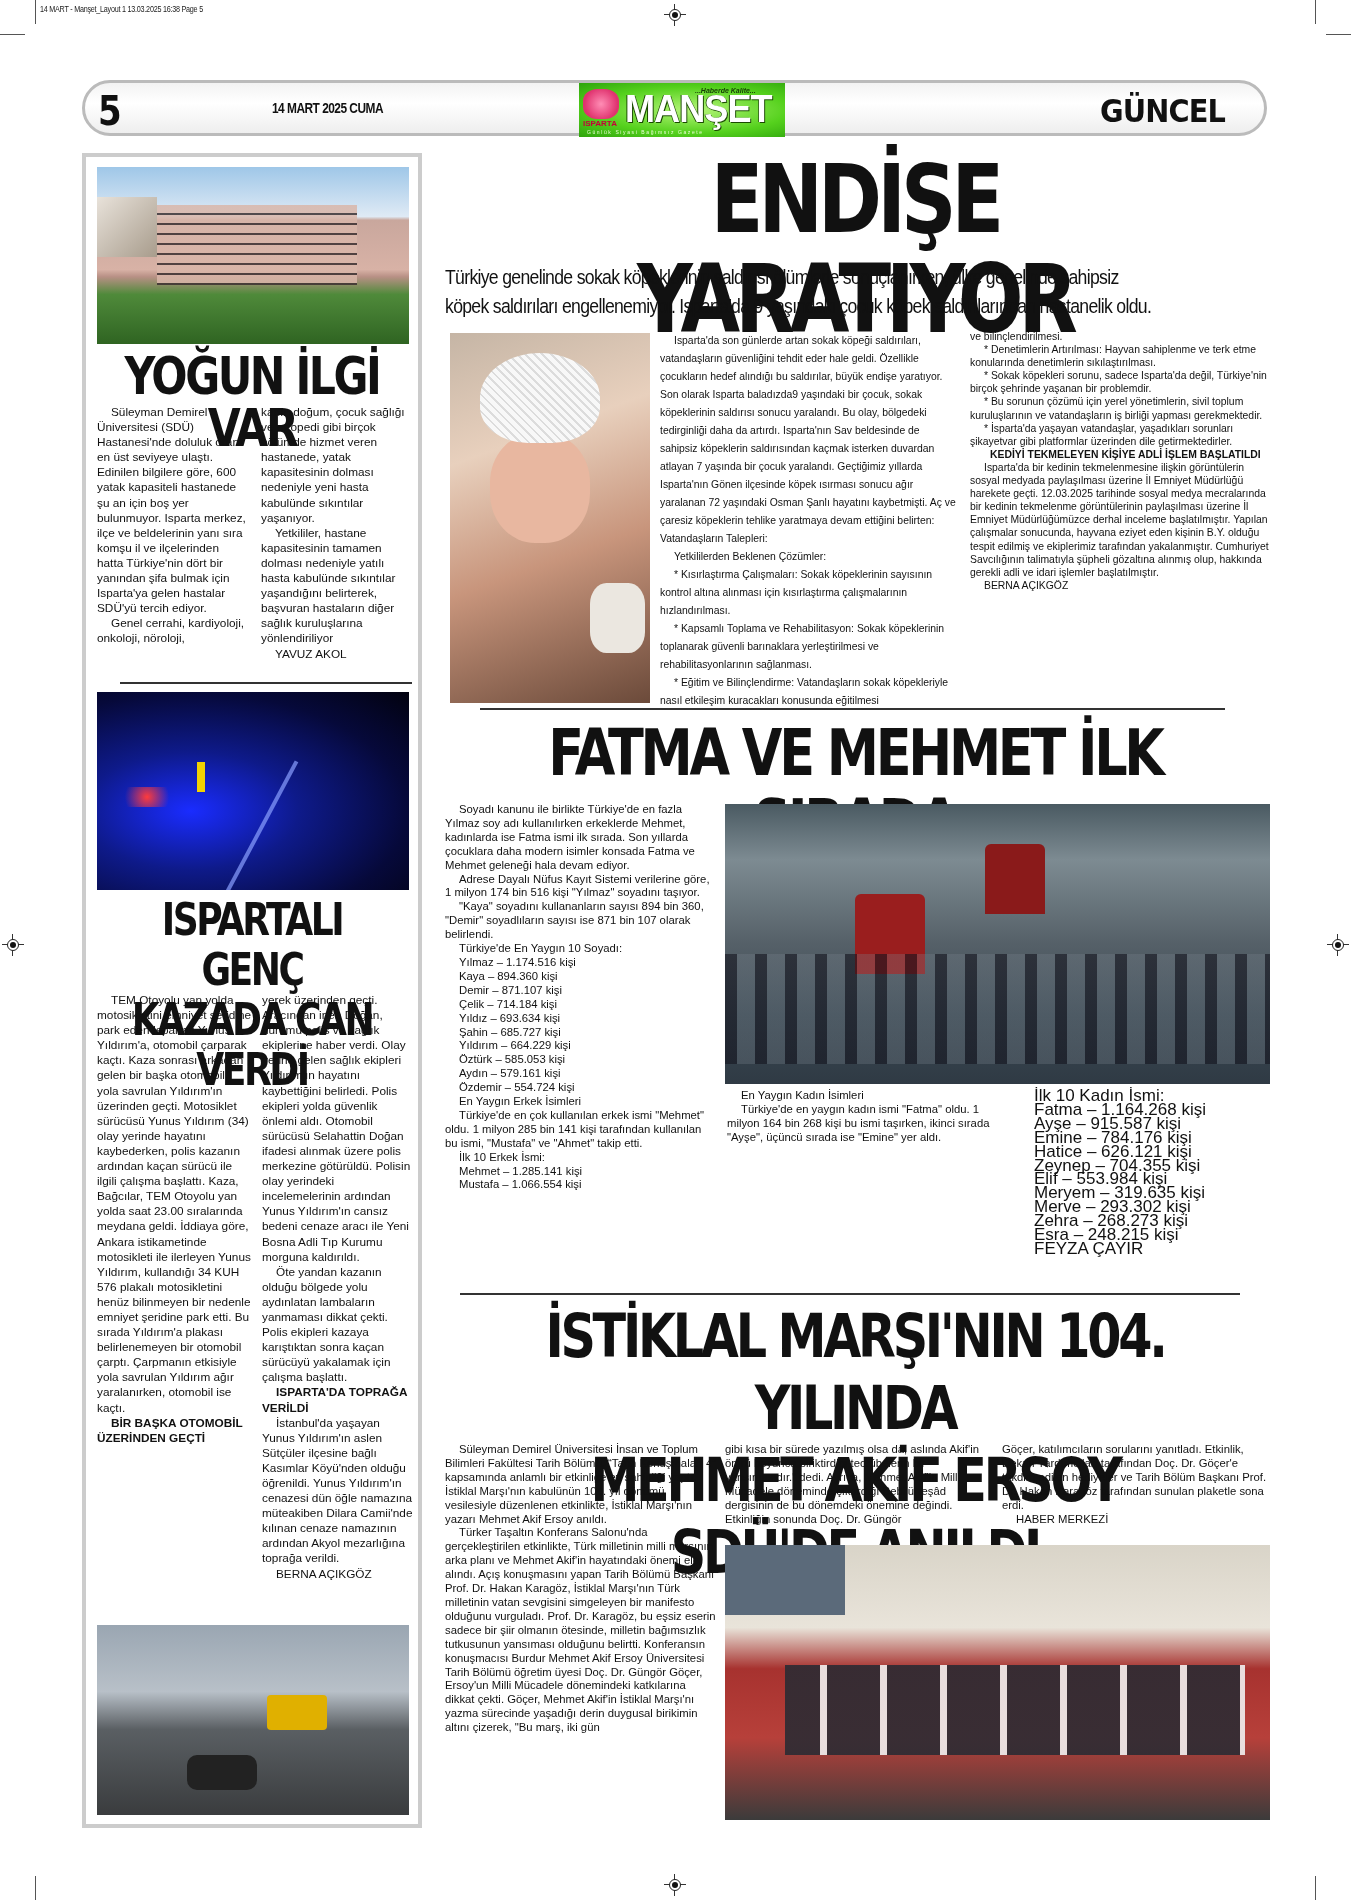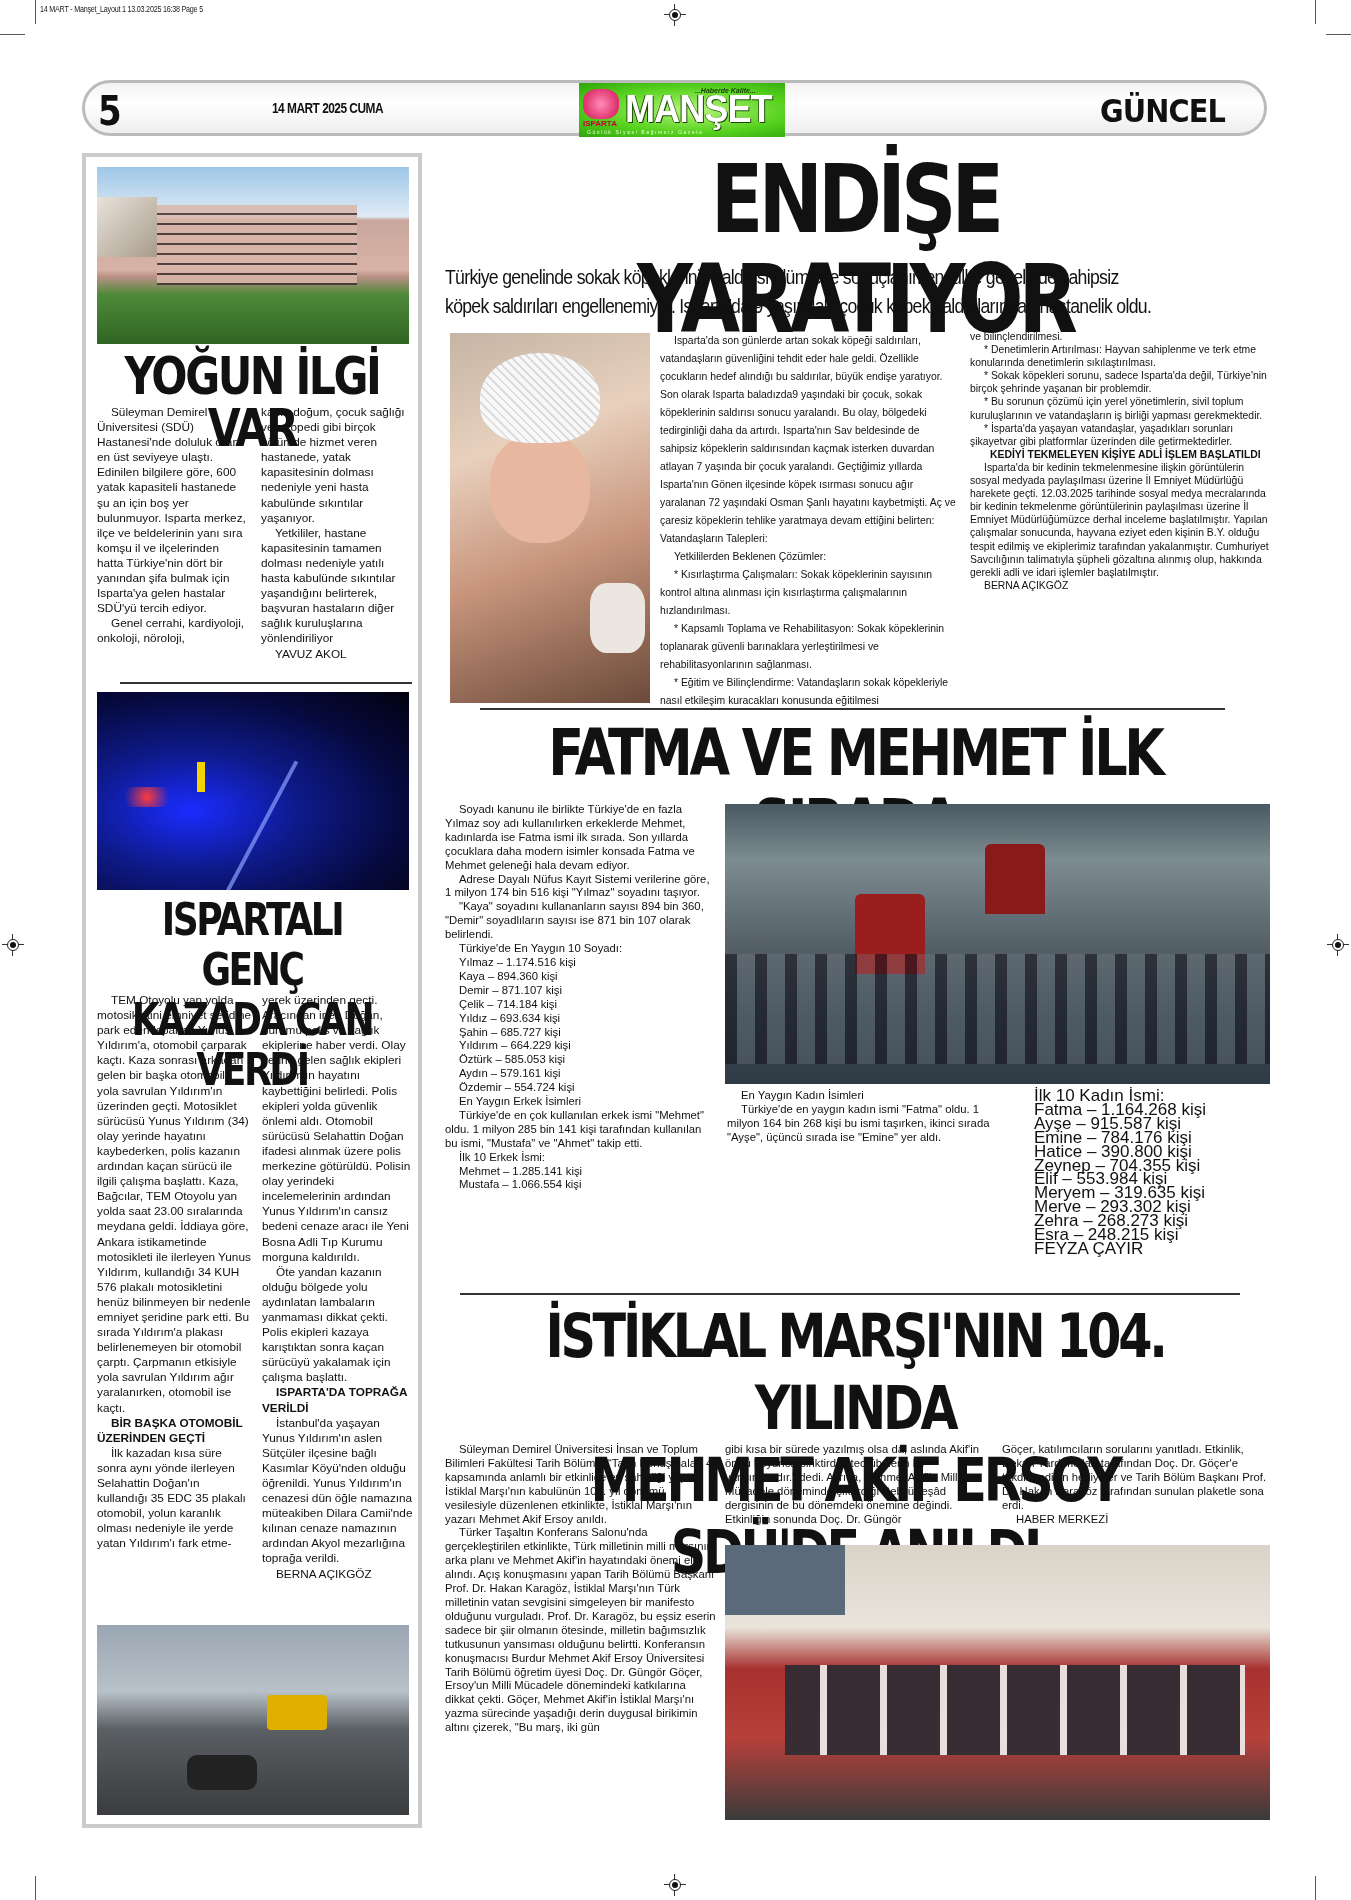--- a/index.html
+++ b/index.html
@@ -135,21 +135,20 @@
     <div class="lane"></div>
   </div>
 <div class="abs kh h-isp">
   <div>ISPARTALI GENÇ</div>
   <div>KAZADA CAN VERDİ</div>
 </div>
 
 <div class="col" style="left:97px;top:993px;width:155px;">
   <p>TEM Otoyolu yan yolda motosikletini emniyet şeridine park eden Ispartalı Yunus Yıldırım'a, otomobil çarparak kaçtı. Kaza sonrası arkadan gelen bir başka otomobil, yola savrulan Yıldırım'ın üzerinden geçti. Motosiklet sürücüsü Yunus Yıldırım (34) olay yerinde hayatını kaybederken, polis kazanın ardından kaçan sürücü ile ilgili çalışma başlattı. Kaza, Bağcılar, TEM Otoyolu yan yolda saat 23.00 sıralarında meydana geldi. İddiaya göre, Ankara istikametinde motosikleti ile ilerleyen Yunus Yıldırım, kullandığı 34 KUH 576 plakalı motosikletini henüz bilinmeyen bir nedenle emniyet şeridine park etti. Bu sırada Yıldırım'a plakası belirlenemeyen bir otomobil çarptı. Çarpmanın etkisiyle yola savrulan Yıldırım ağır yaralanırken, otomobil ise kaçtı.</p>
   <p class="b">BİR BAŞKA OTOMOBİL ÜZERİNDEN GEÇTİ</p>
-  <p>İlk kazadan kısa süre sonra aynı yönde ilerleyen Selahattin Doğan'ın kullandığı 35 EDC 35 plakalı otomobil, yolun karanlık olması nedeniyle ile yerde yatan Yıldırım'ı fark etme-</p>
 </div>
 <div class="col" style="left:262px;top:993px;width:152px;">
   <p class="ni">yerek üzerinden geçti. Aracından inen Doğan, durumu polis ve sağlık ekiplerine haber verdi. Olay yerine gelen sağlık ekipleri Yıldırım'ın hayatını kaybettiğini belirledi. Polis ekipleri yolda güvenlik önlemi aldı. Otomobil sürücüsü Selahattin Doğan ifadesi alınmak üzere polis merkezine götürüldü. Polisin olay yerindeki incelemelerinin ardından Yunus Yıldırım'ın cansız bedeni cenaze aracı ile Yeni Bosna Adli Tıp Kurumu morguna kaldırıldı.</p>
   <p>Öte yandan kazanın olduğu bölgede yolu aydınlatan lambaların yanmaması dikkat çekti. Polis ekipleri kazaya karıştıktan sonra kaçan sürücüyü yakalamak için çalışma başlattı.</p>
   <p class="b">ISPARTA'DA TOPRAĞA VERİLDİ</p>
   <p>İstanbul'da yaşayan Yunus Yıldırım'ın aslen Sütçüler ilçesine bağlı Kasımlar Köyü'nden olduğu öğrenildi. Yunus Yıldırım'ın cenazesi dün öğle namazına müteakiben Dilara Camii'nde kılınan cenaze namazının ardından Akyol mezarlığına toprağa verildi.</p>
   <p>BERNA AÇIKGÖZ</p>
 </div>
 <div class="abs photo crash">
     <div class="car"></div>
@@ -219,21 +218,21 @@
 <div class="col" style="left:727px;top:1089px;width:280px;font-size:11.3px;line-height:13.9px;">
   <p>En Yaygın Kadın İsimleri</p>
   <p>Türkiye'de en yaygın kadın ismi "Fatma" oldu. 1 milyon 164 bin 268 kişi bu ismi taşırken, ikinci sırada "Ayşe", üçüncü sırada ise "Emine" yer aldı.</p>
 </div>
 <div class="col" style="left:1022px;top:1089px;width:250px;font-size:17px;line-height:13.9px;margin-left:12px;">
   <p class="ni">İlk 10 Kadın İsmi:</p>
   <div id="female-list">
       <p class="ni">Fatma – 1.164.268 kişi</p>
       <p class="ni">Ayşe – 915.587 kişi</p>
       <p class="ni">Emine – 784.176 kişi</p>
-      <p class="ni">Hatice – 390.800 kişi</p>
+      <p class="ni">Hatice – 626.121 kişi</p>
       <p class="ni">Zeynep – 704.355 kişi</p>
       <p class="ni">Elif – 553.984 kişi</p>
       <p class="ni">Meryem – 319.635 kişi</p>
       <p class="ni">Merve – 293.302 kişi</p>
       <p class="ni">Zehra – 268.273 kişi</p>
       <p class="ni">Esra – 248.215 kişi</p>
     </div>
   <p class="ni">FEYZA ÇAYIR</p>
 </div>
 <div class="abs rule" style="left:460px;top:1293px;width:780px;"></div>

